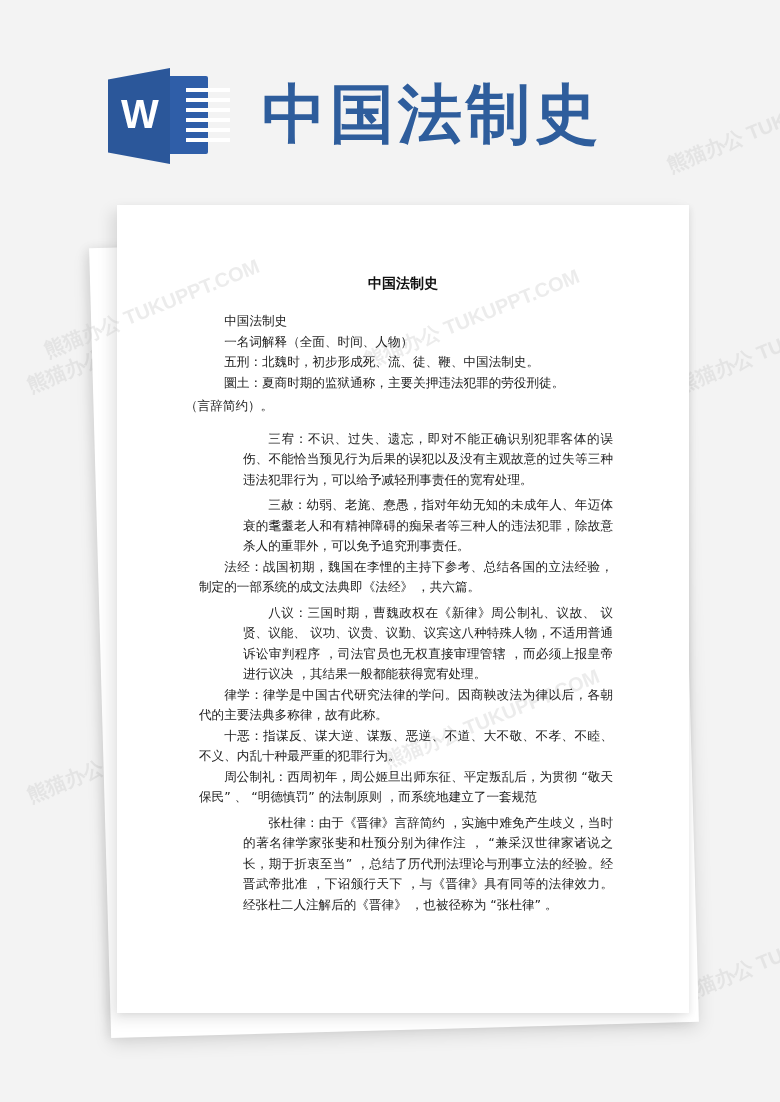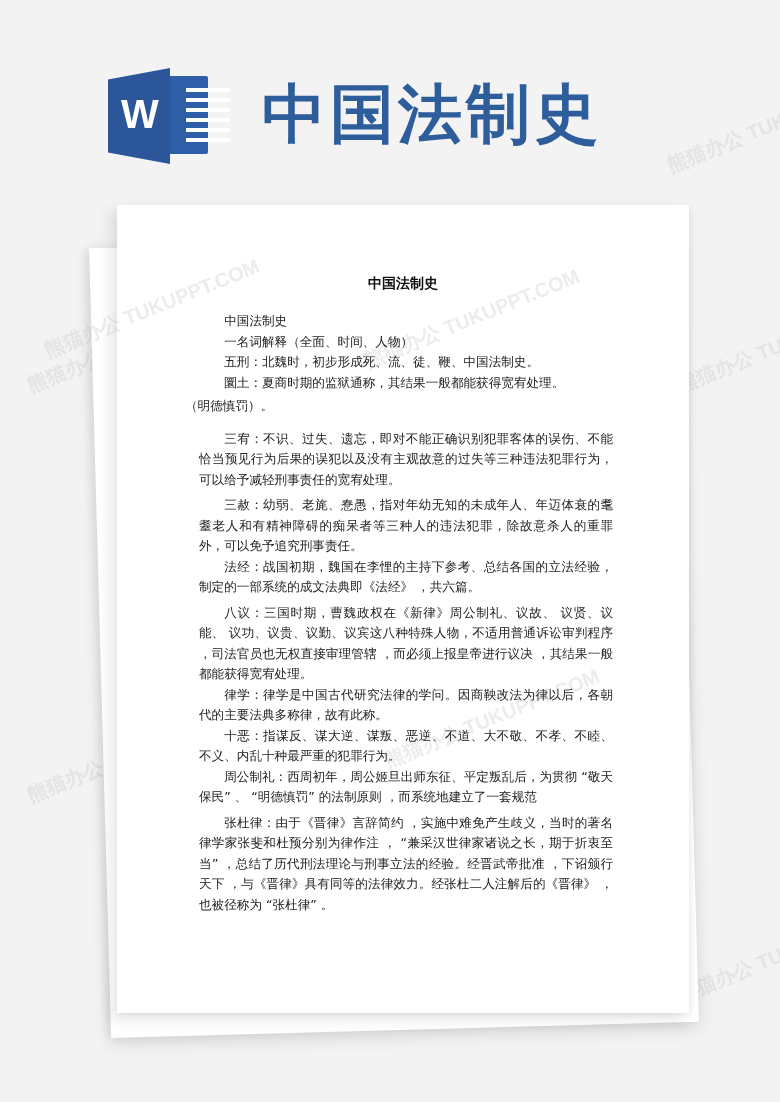--- a/index.html
+++ b/index.html
@@ -39,21 +39,21 @@
     position:absolute; left:117px; top:205px; width:572px; height:808px;
     background:#fff;
     box-shadow: -6px 6px 14px rgba(0,0,0,0.10), 2px 2px 6px rgba(0,0,0,0.06);
   }
   .doc-title {
     position:absolute; left:0; width:572px; top:70px; text-align:center;
     font-size:14px; font-weight:bold; color:#111;
   }
   .doc-body { position:absolute; left:82px; top:106px; width:414px; color:#222; font-size:12.6px; }
   .p { margin:0; line-height:20.5px; text-indent:2em; text-align:justify; }
-  .p.gap { margin-top:5px; }
+  .p.gap { margin-top:5px;margin-left:44px; }
   .p.out { text-indent:0; margin-left:-14px; margin-top:3px; }
   .watermark {
     position:absolute; color:rgba(200,200,200,0.35); font-size:20px; font-weight:bold;
     transform:rotate(-22deg); white-space:nowrap; pointer-events:none;
     font-family:"Liberation Sans", sans-serif;
   }
 </style>
 </head>
 <body>
 
@@ -86,22 +86,22 @@
   <div class="watermark" style="left:-80px; top:90px;">熊猫办公 TUKUPPT.COM</div>
   <div class="watermark" style="left:240px; top:100px;">熊猫办公 TUKUPPT.COM</div>
   <div class="watermark" style="left:260px; top:500px;">熊猫办公 TUKUPPT.COM</div>
 
   <div class="doc-title">中国法制史</div>
 
   <div class="doc-body">
     <p class="p">中国法制史</p>
     <p class="p">一名词解释（全面、时间、人物）</p>
     <p class="p">五刑：北魏时，初步形成死、流、徒、鞭、中国法制史。</p>
-    <p class="p">圜土：夏商时期的监狱通称，其结果一般都能获得宽宥处理。</p>
-    <p class="p out">（明德慎罚）。</p>
+    <p class="p">圜土：夏商时期的监狱通称，主要关押违法犯罪的劳役刑徒。</p>
+    <p class="p out">（言辞简约）。</p>
     <p class="p gap" style="margin-top:12px;">三宥：不识、过失、遗忘，即对不能正确识别犯罪客体的误伤、不能恰当预见行为后果的误犯以及没有主观故意的过失等三种违法犯罪行为，可以给予减轻刑事责任的宽宥处理。</p>
     <p class="p gap">三赦：幼弱、老旄、惷愚，指对年幼无知的未成年人、年迈体衰的耄耋老人和有精神障碍的痴呆者等三种人的违法犯罪，除故意杀人的重罪外，可以免予追究刑事责任。</p>
     <p class="p">法经：战国初期，魏国在李悝的主持下参考、总结各国的立法经验，制定的一部系统的成文法典即《法经》 ，共六篇。</p>
     <p class="p gap">八议：三国时期，曹魏政权在《新律》周公制礼、议故、 议贤、议能、 议功、议贵、议勤、议宾这八种特殊人物，不适用普通诉讼审判程序 ，司法官员也无权直接审理管辖 ，而必须上报皇帝进行议决 ，其结果一般都能获得宽宥处理。</p>
     <p class="p">律学：律学是中国古代研究法律的学问。因商鞅改法为律以后，各朝代的主要法典多称律，故有此称。</p>
     <p class="p">十恶：指谋反、谋大逆、谋叛、恶逆、不道、大不敬、不孝、不睦、不义、内乱十种最严重的犯罪行为。</p>
     <p class="p">周公制礼：西周初年，周公姬旦出师东征、平定叛乱后，为贯彻 “敬天保民” 、  “明德慎罚” 的法制原则 ，而系统地建立了一套规范</p>
     <p class="p gap">张杜律：由于《晋律》言辞简约 ，实施中难免产生歧义，当时的著名律学家张斐和杜预分别为律作注 ，  “兼采汉世律家诸说之长，期于折衷至当” ，总结了历代刑法理论与刑事立法的经验。经晋武帝批准 ，下诏颁行天下 ，与《晋律》具有同等的法律效力。经张杜二人注解后的《晋律》 ，也被径称为 “张杜律” 。</p>
   </div>
 </div>

